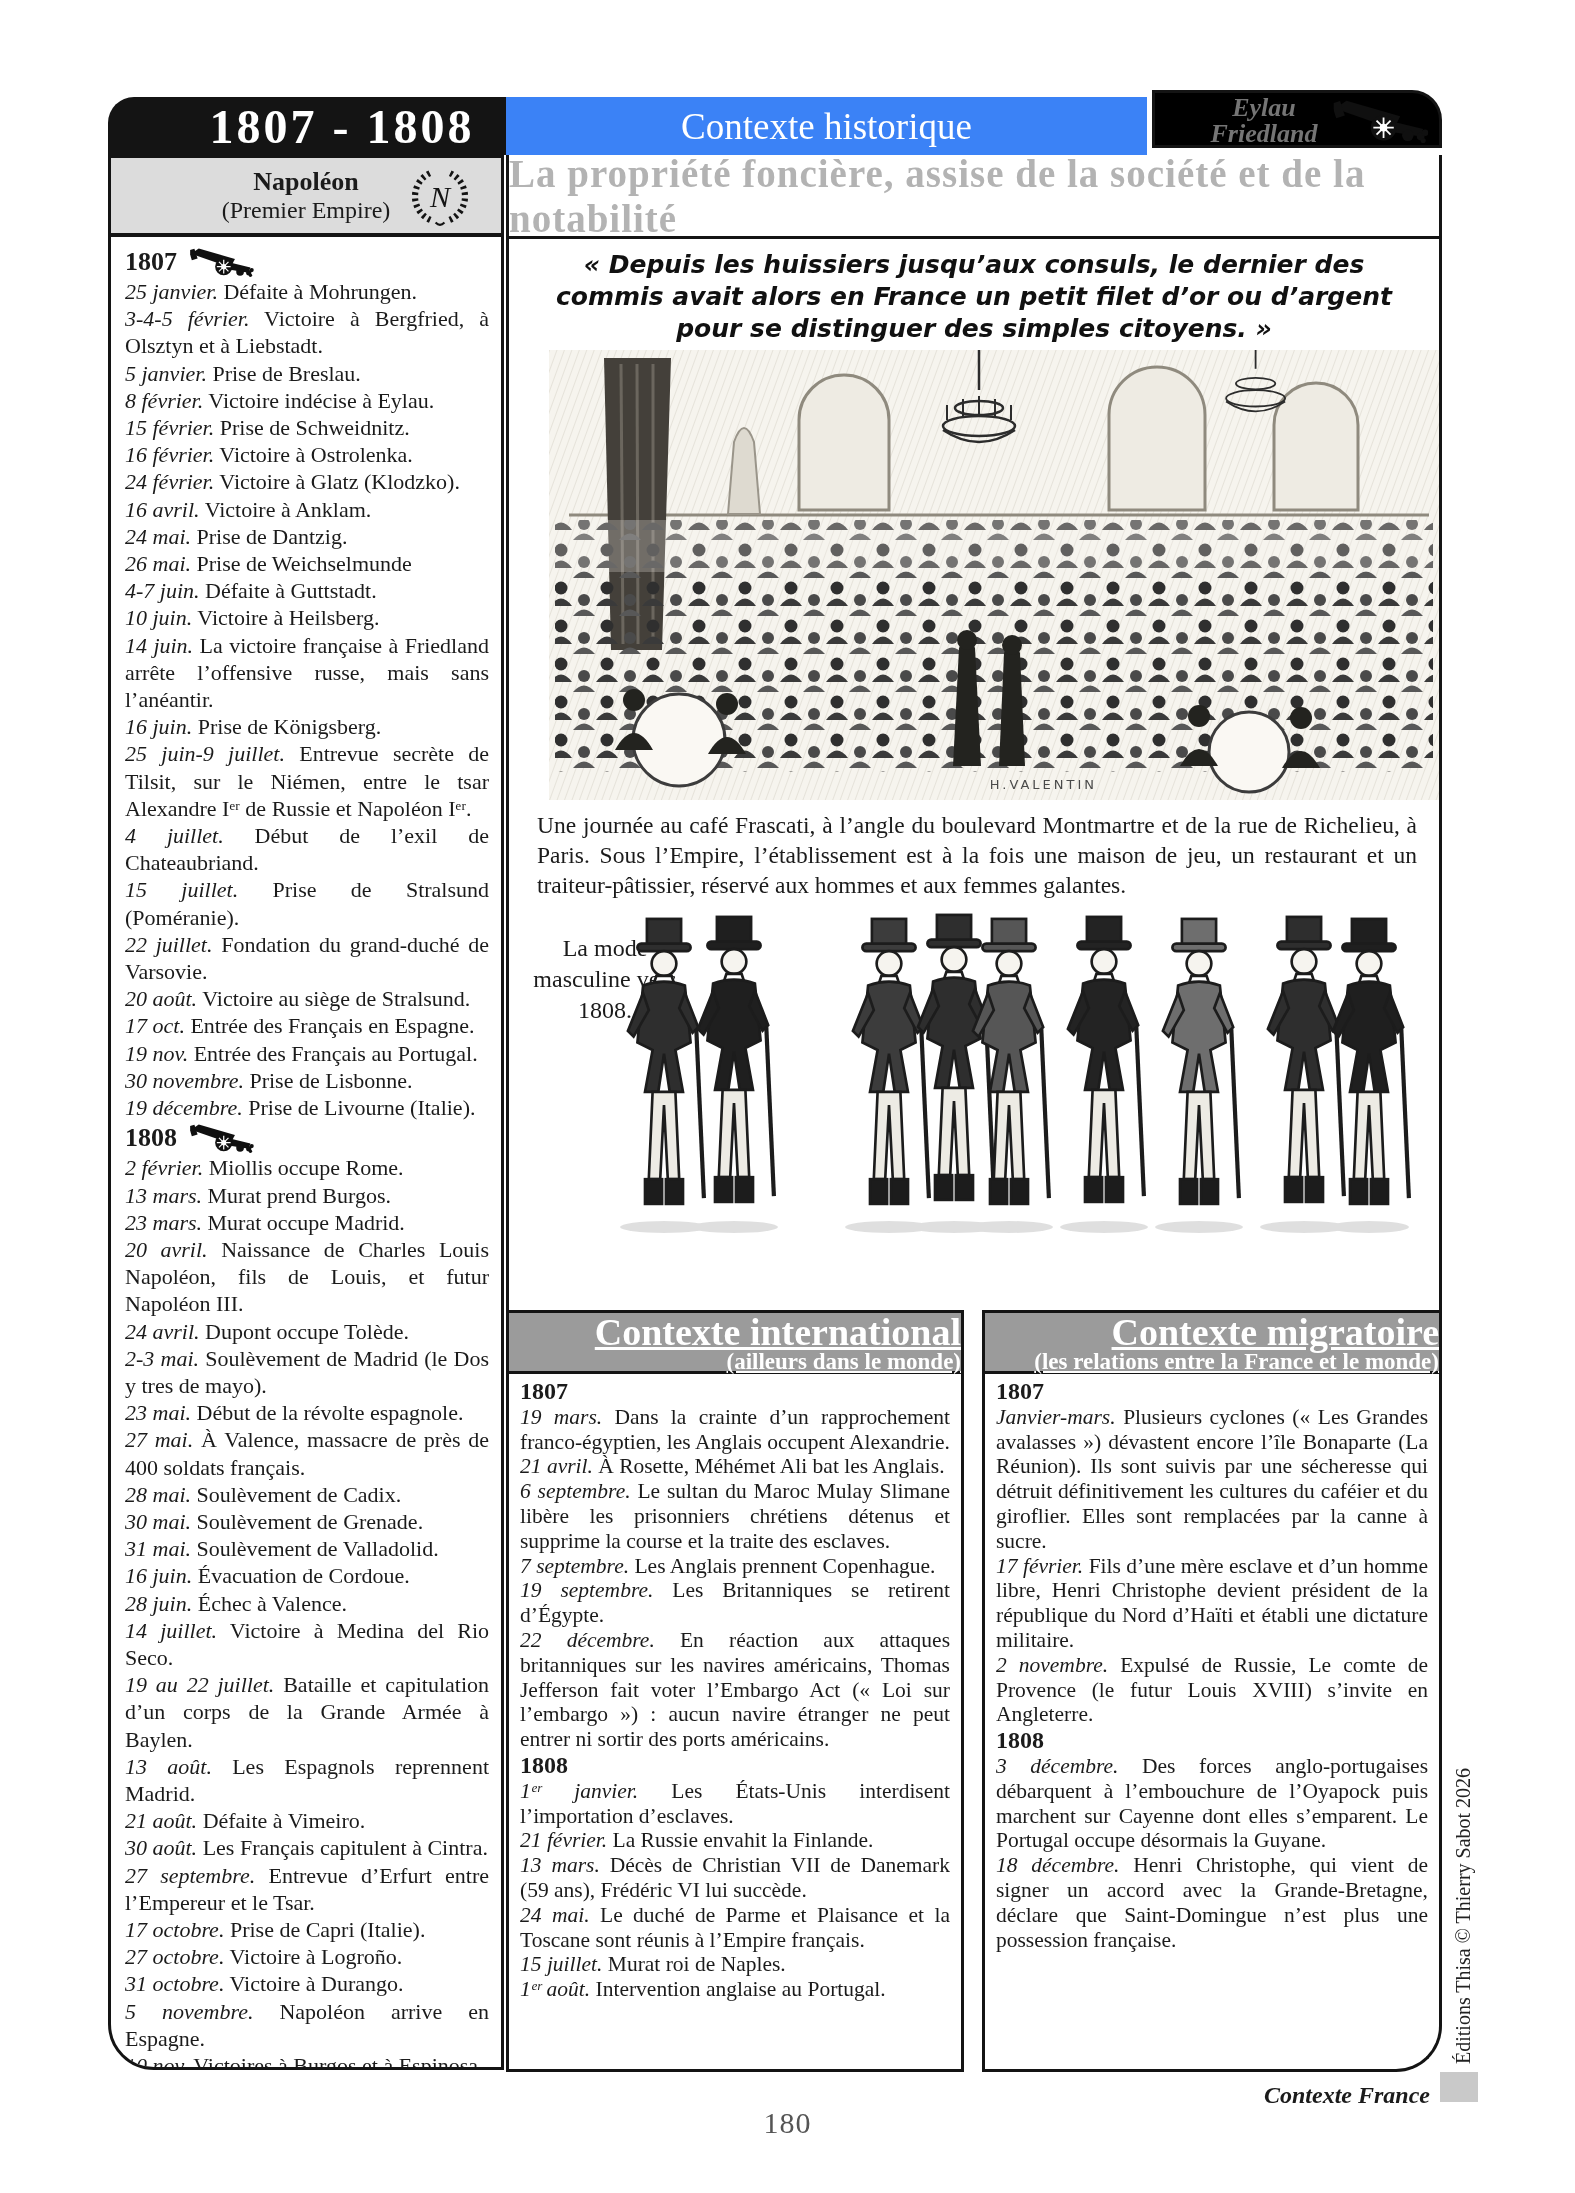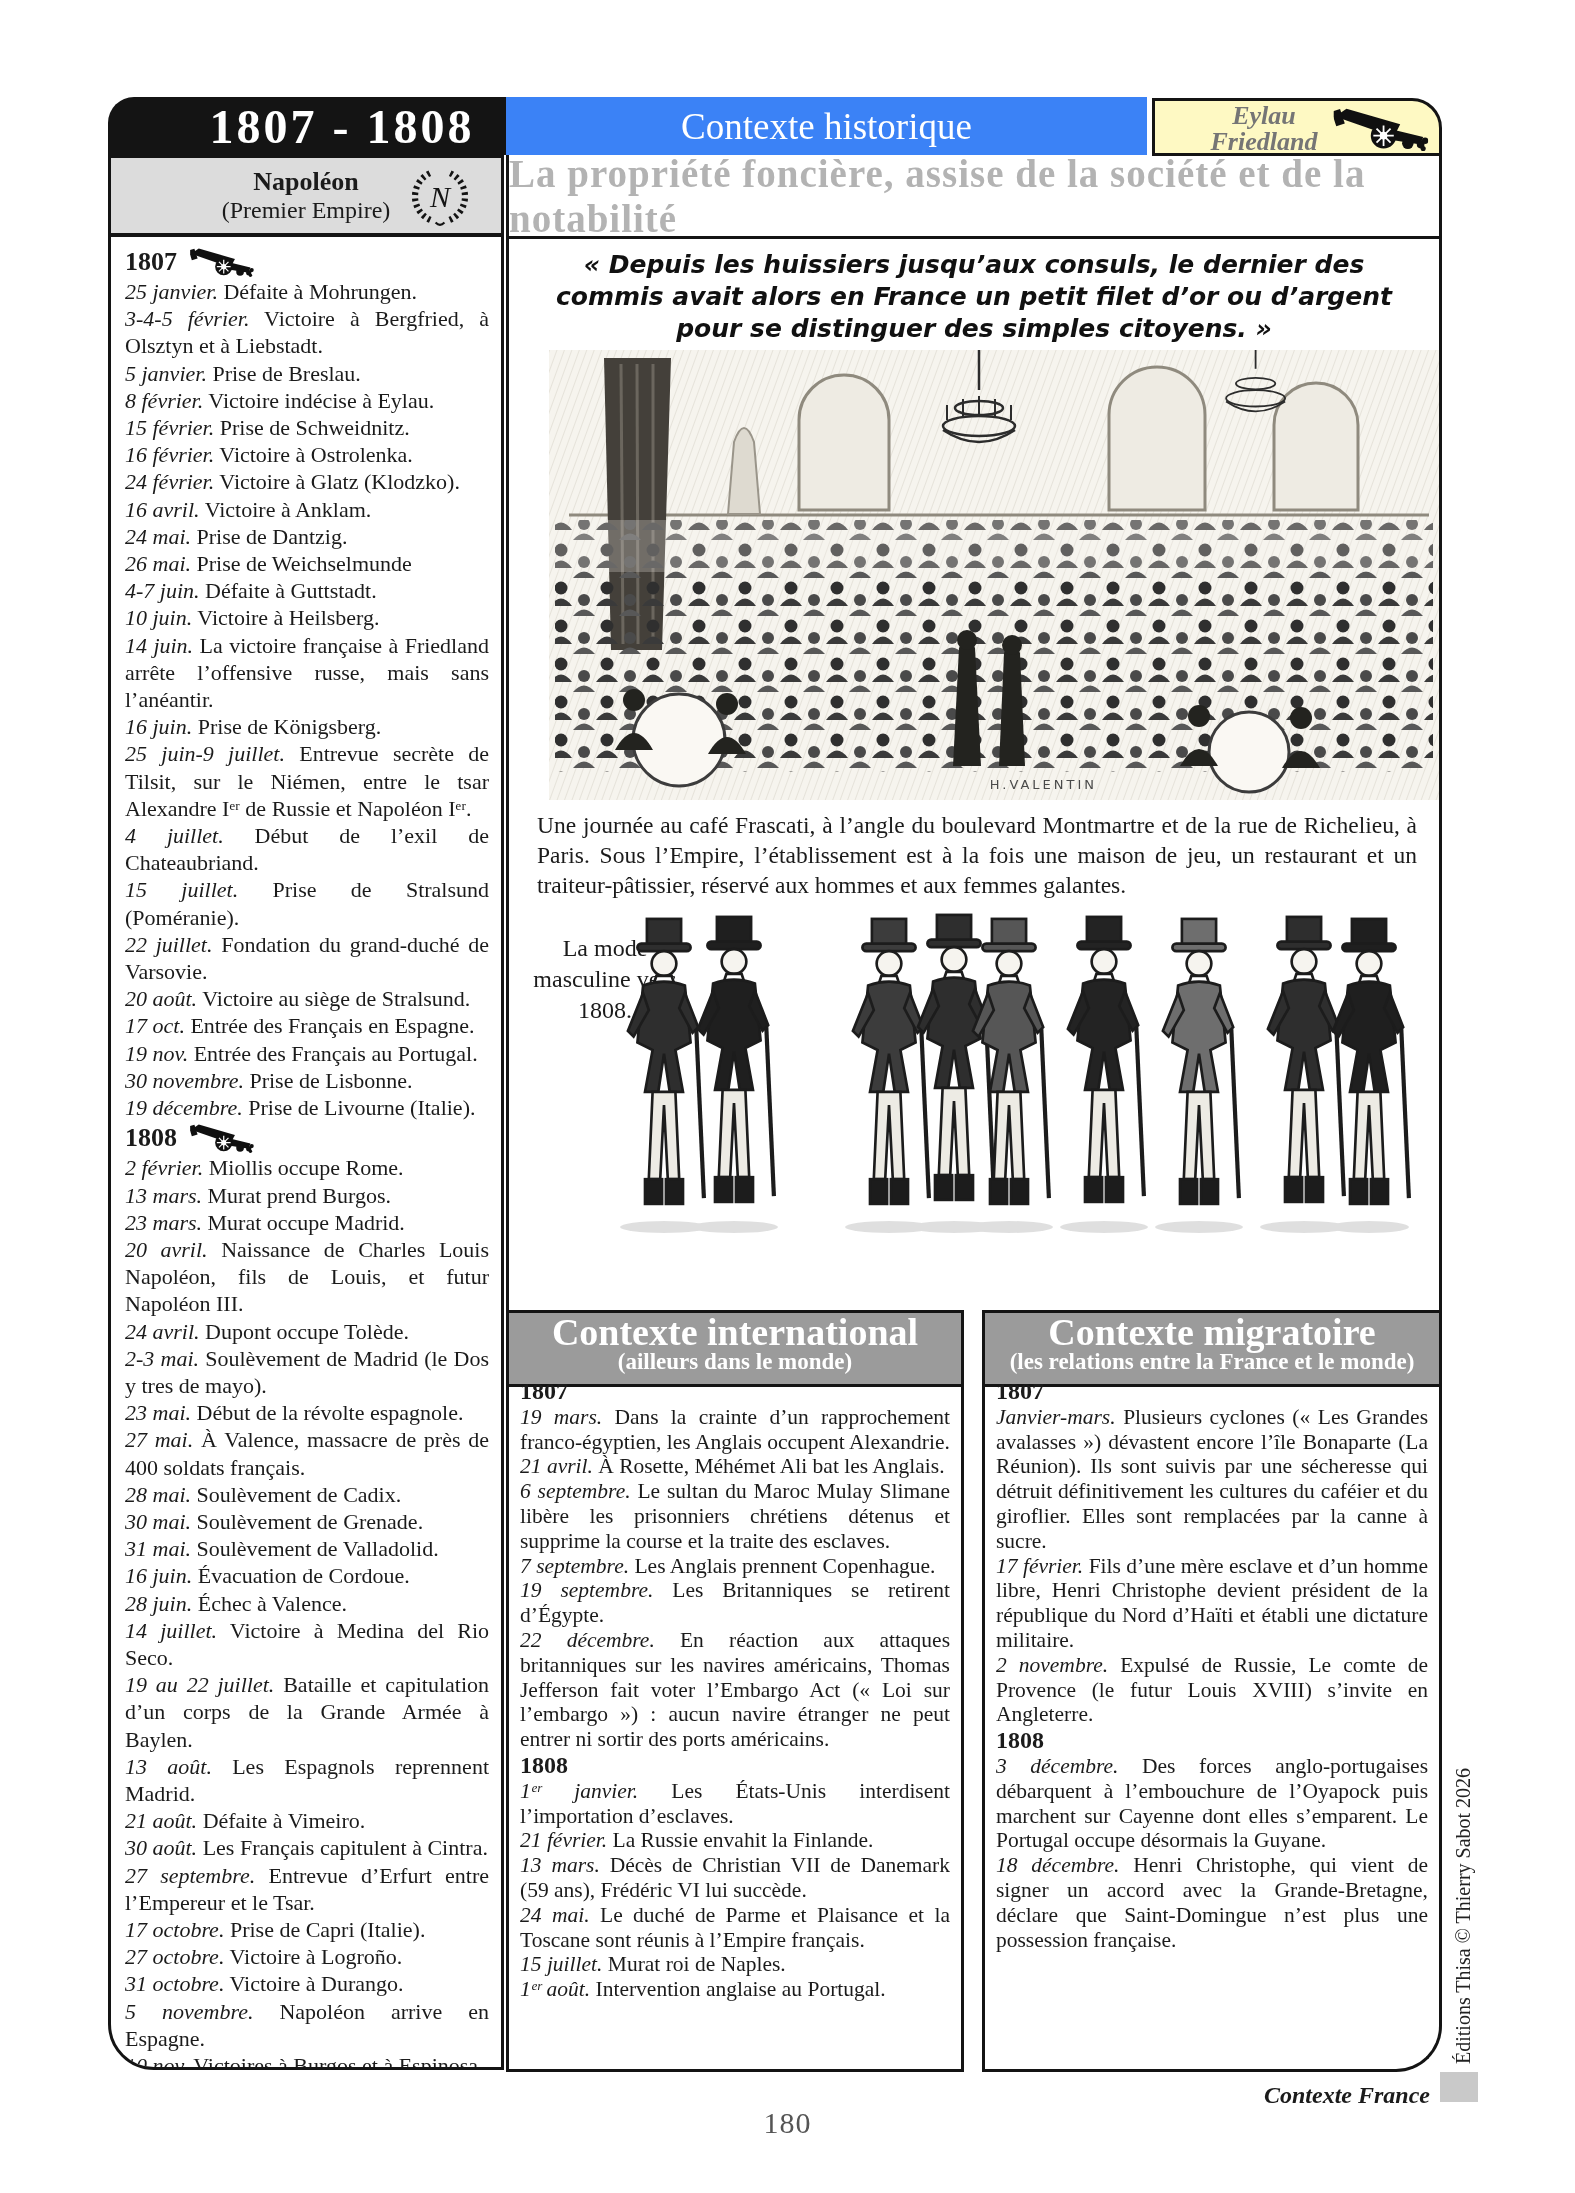--- a/index.html
+++ b/index.html
@@ -6,21 +6,21 @@
   #page{position:relative;width:1575px;height:2193px;background:#fff;
         font-family:"Liberation Serif",serif;color:#1b1b1b;overflow:hidden;}
   .abs{position:absolute;}
 
   
   #hdr-years{left:108px;top:97px;width:396px;height:58px;background:#141414;color:#fff;
     border-top-left-radius:26px;display:flex;align-items:center;justify-content:center;
     font-size:48px;font-weight:bold;letter-spacing:3px;padding-left:36px;}
   #hdr-section{left:506px;top:97px;width:641px;height:58px;background:#3b82f6;color:#fff;
     display:flex;align-items:center;justify-content:center;font-size:37px;}
-  #hdr-battles{left:1152px;top:98px;width:290px;height:58px;background:#fef9c3;
+  #hdr-battles{left:1152px;top:90px;width:290px;height:58px;background:#000000;
     border:3px solid #141414;border-top-right-radius:30px;box-sizing:border-box;}
   #hdr-battles .battles-text{position:absolute;left:24px;top:0px;width:170px;text-align:center;
     font-style:italic;font-weight:bold;color:#757575;font-size:26px;line-height:26px;padding-top:2px;}
   #hdr-battles .battles-cannon{position:absolute;right:8px;top:4px;width:100px;height:46px;}
 
   
   #nap-box{left:108px;top:155px;width:396px;height:81px;background:#dcdcdc;
     border:3px solid #141414;box-sizing:border-box;}
   #nap-box .nap-text{position:absolute;left:0;top:10px;width:100%;text-align:center;line-height:28px;}
   .nap-name{font-weight:bold;font-size:26px;}
@@ -69,22 +69,22 @@
   .tl-year{font-weight:bold;font-size:26px;display:flex;align-items:center;gap:12px;
     margin:1px 0 1px 0;text-align:left;}
   .tl-year svg{width:66px;height:31px;flex:none;}
   .entry{margin:0;}
   .entry .d{font-style:italic;}
 
   
   .ctx-col{position:absolute;top:1310px;}
   #col-intl{left:506px;width:458px;height:762px;}
   #col-migr{left:982px;width:460px;height:762px;}
-  .col-header{position:relative;height:77px;background:#9b9b9b;border:3px solid #141414;
-    box-sizing:border-box;color:#fff;text-align:center;}
+  .col-header{position:relative;height:64px;background:#9b9b9b;border:3px solid #141414;
+    box-sizing:border-box;color:#fff;text-align:right;text-decoration:underline;}
   .col-title{font-size:38px;font-weight:bold;line-height:38px;margin-top:0px;}
   .col-sub{font-size:23px;font-weight:bold;line-height:22px;}
   .col-body{position:absolute;top:64px;left:0;right:0;bottom:0;border:3px solid #141414;
     border-top:none;box-sizing:border-box;padding:4px 11px;overflow:hidden;
     text-align:justify;font-size:21.5px;line-height:24.8px;}
   #col-migr .col-body{border-bottom-right-radius:46px;}
   .col-year{font-weight:bold;font-size:24px;margin:1px 0;text-align:left;}
 
   
   #page-num{left:0;top:2106px;width:100%;text-align:center;font-size:30px;color:#555;letter-spacing:1px;}

